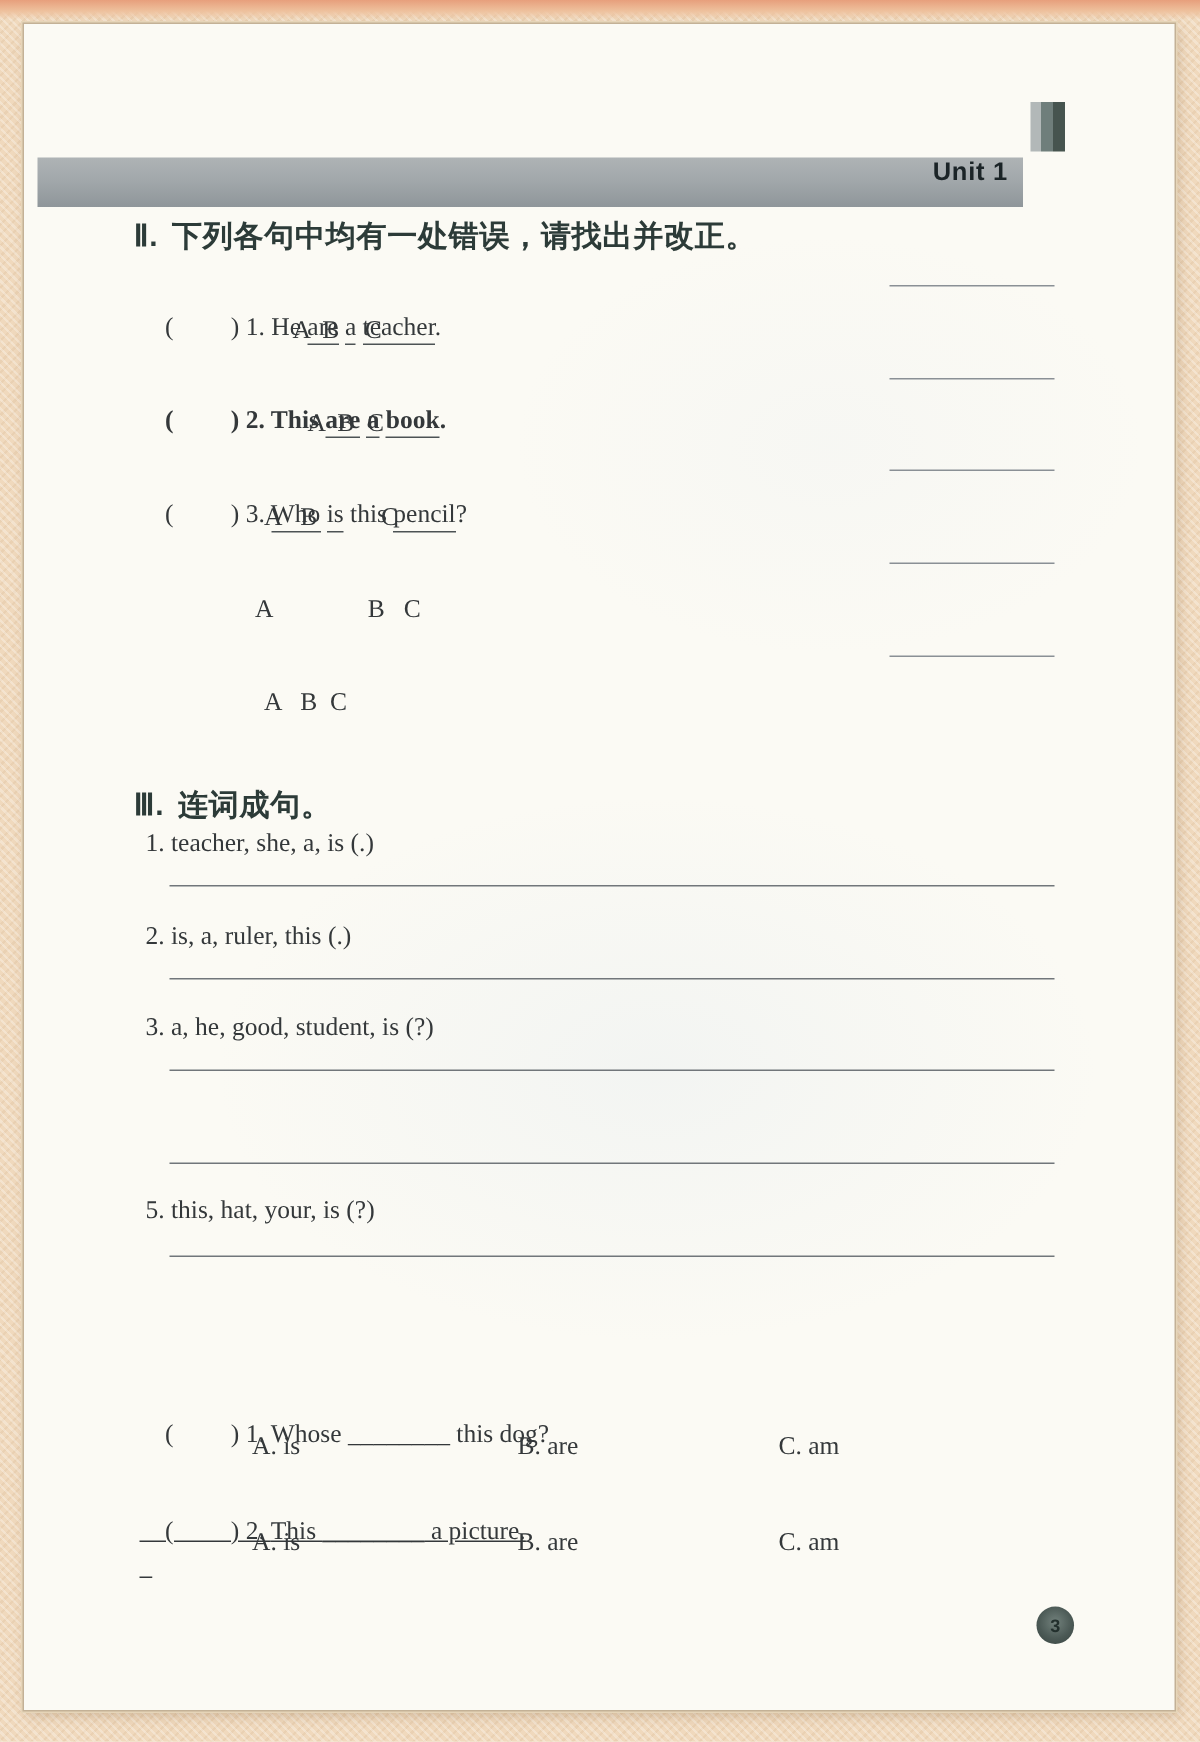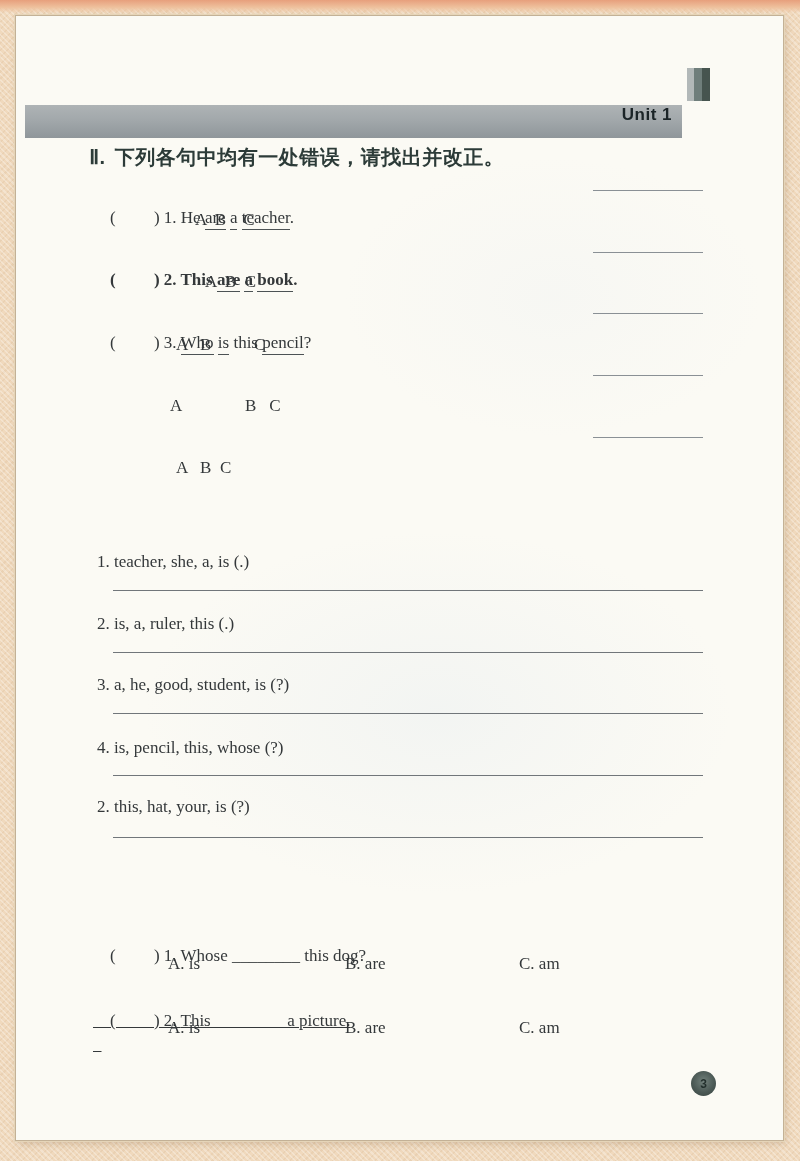--- a/index.html
+++ b/index.html
@@ -89,34 +89,36 @@
   </div>
   <div class="row" style="left:160px;top:317px;">A   B          C</div>
   <div class="blank-short" style="top:297px;"></div>
 
   <div class="row" style="left:154px;top:378px;">A               B   C</div>
   <div class="blank-short" style="top:359px;"></div>
 
   <div class="row" style="left:160px;top:440px;">A   B  C</div>
   <div class="blank-short" style="top:421px;"></div>
 
+  <div class="heading" style="top:484px;">
+    <span>Ⅲ.</span><span class="ttl">连词成句。</span>
+  </div>
 
   <div class="row" style="left:81px;top:534px;">1. teacher, she, a, is (.)</div>
   <div class="line-long" style="top:574px;"></div>
 
   <div class="row" style="left:81px;top:596px;">2. is, a, ruler, this (.)</div>
   <div class="line-long" style="top:636px;"></div>
 
   <div class="row" style="left:81px;top:657px;">3. a, he, good, student, is (?)</div>
   <div class="line-long" style="top:697px;"></div>
 
-  <div class="row" style="left:81px;top:720px;">4. is, pencil, this, whose (?)</div>
   <div class="line-long" style="top:759px;"></div>
 
-  <div class="row" style="left:81px;top:779px;">2. this, hat, your, is (?)</div>
+  <div class="row" style="left:81px;top:779px;">5. this, hat, your, is (?)</div>
   <div class="line-long" style="top:821px;"></div>
 
 
   <div class="row" style="left:77px;top:904px;">
     <span>(         ) 1. </span><span>Whose </span><span>________</span><span> this dog?</span>
   </div>
   <div class="row" style="left:77px;top:936px;width:610px;height:24px;">
     <span class="opt" style="left:75px;">A. is</span>
     <span class="opt" style="left:252px;">B. are</span>
     <span class="opt" style="left:426px;">C. am</span>

